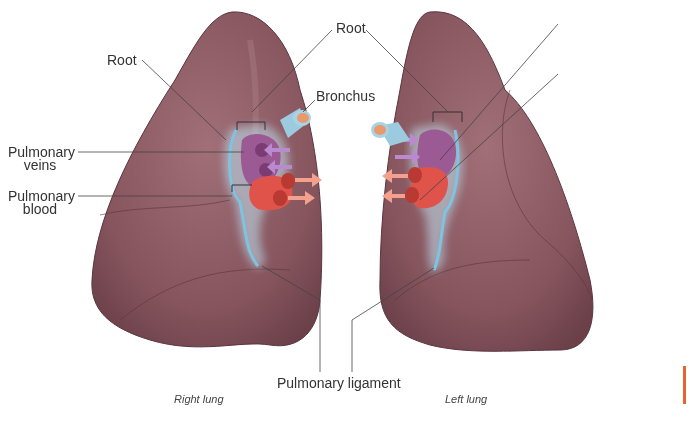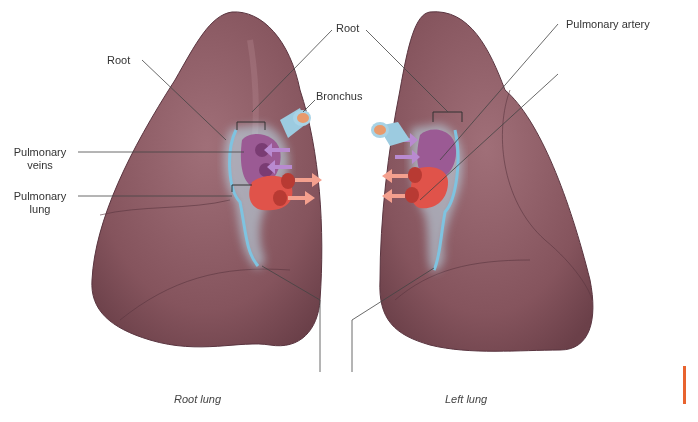--- a/index.html
+++ b/index.html
@@ -1,19 +1,19 @@
 <!DOCTYPE html>
 <html><head>
   <meta charset="utf-8">
   <style>
     html, body { margin: 0; padding: 0; background: #ffffff; }
     body { width: 698px; height: 422px; position: relative; overflow: hidden;
            font-family: "Liberation Sans", sans-serif; }
     #stage { position: absolute; left: 0; top: 0; width: 698px; height: 422px; }
-    .lbl { position: absolute; font-size: 11px; color: #333333; line-height: 13px; white-space: nowrap; }
+    .lbl { position: absolute; font-size: 14px; color: #333333; line-height: 13px; white-space: nowrap; }
     .lbl.r { text-align: center; }
     .cap { position: absolute; font-size: 11px; font-style: italic; color: #444444; }
     .orange-bar { position: absolute; left: 683px; top: 366px; width: 3px; height: 38px; background: #e8632e; }
   </style>
 </head>
 <body>
 
 <div id="stage">
   <svg width="698" height="422" viewBox="0 0 698 422" style="position:absolute;left:0;top:0;">
     <defs>
@@ -102,25 +102,25 @@
   <div class="lbl" style="left:107px;top:54px;">Root</div>
   <div class="lbl" style="left:336px;top:22px;">Root</div>
   <div class="lbl" style="left:316px;top:90px;">Bronchus</div>
 
   <div class="lbl r" style="left:8px;top:146px;width:64px;">
     <div>Pulmonary</div>
     <div>veins</div>
   </div>
   <div class="lbl r" style="left:8px;top:190px;width:64px;">
     <div>Pulmonary</div>
-    <div>lung</div>
+    <div>blood</div>
   </div>
 
   <div class="lbl" style="left:566px;top:18px;">
-    <div>Pulmonary artery</div>
   </div>
 
+  <div class="lbl" style="left:277px;top:377px;">Pulmonary ligament</div>
 
-  <div class="cap" style="left:174px;top:393px;">Root lung</div>
+  <div class="cap" style="left:174px;top:393px;">Right lung</div>
   <div class="cap" style="left:445px;top:393px;">Left lung</div>
 
   <div class="orange-bar"></div>
 </div>
 
 </body></html>

